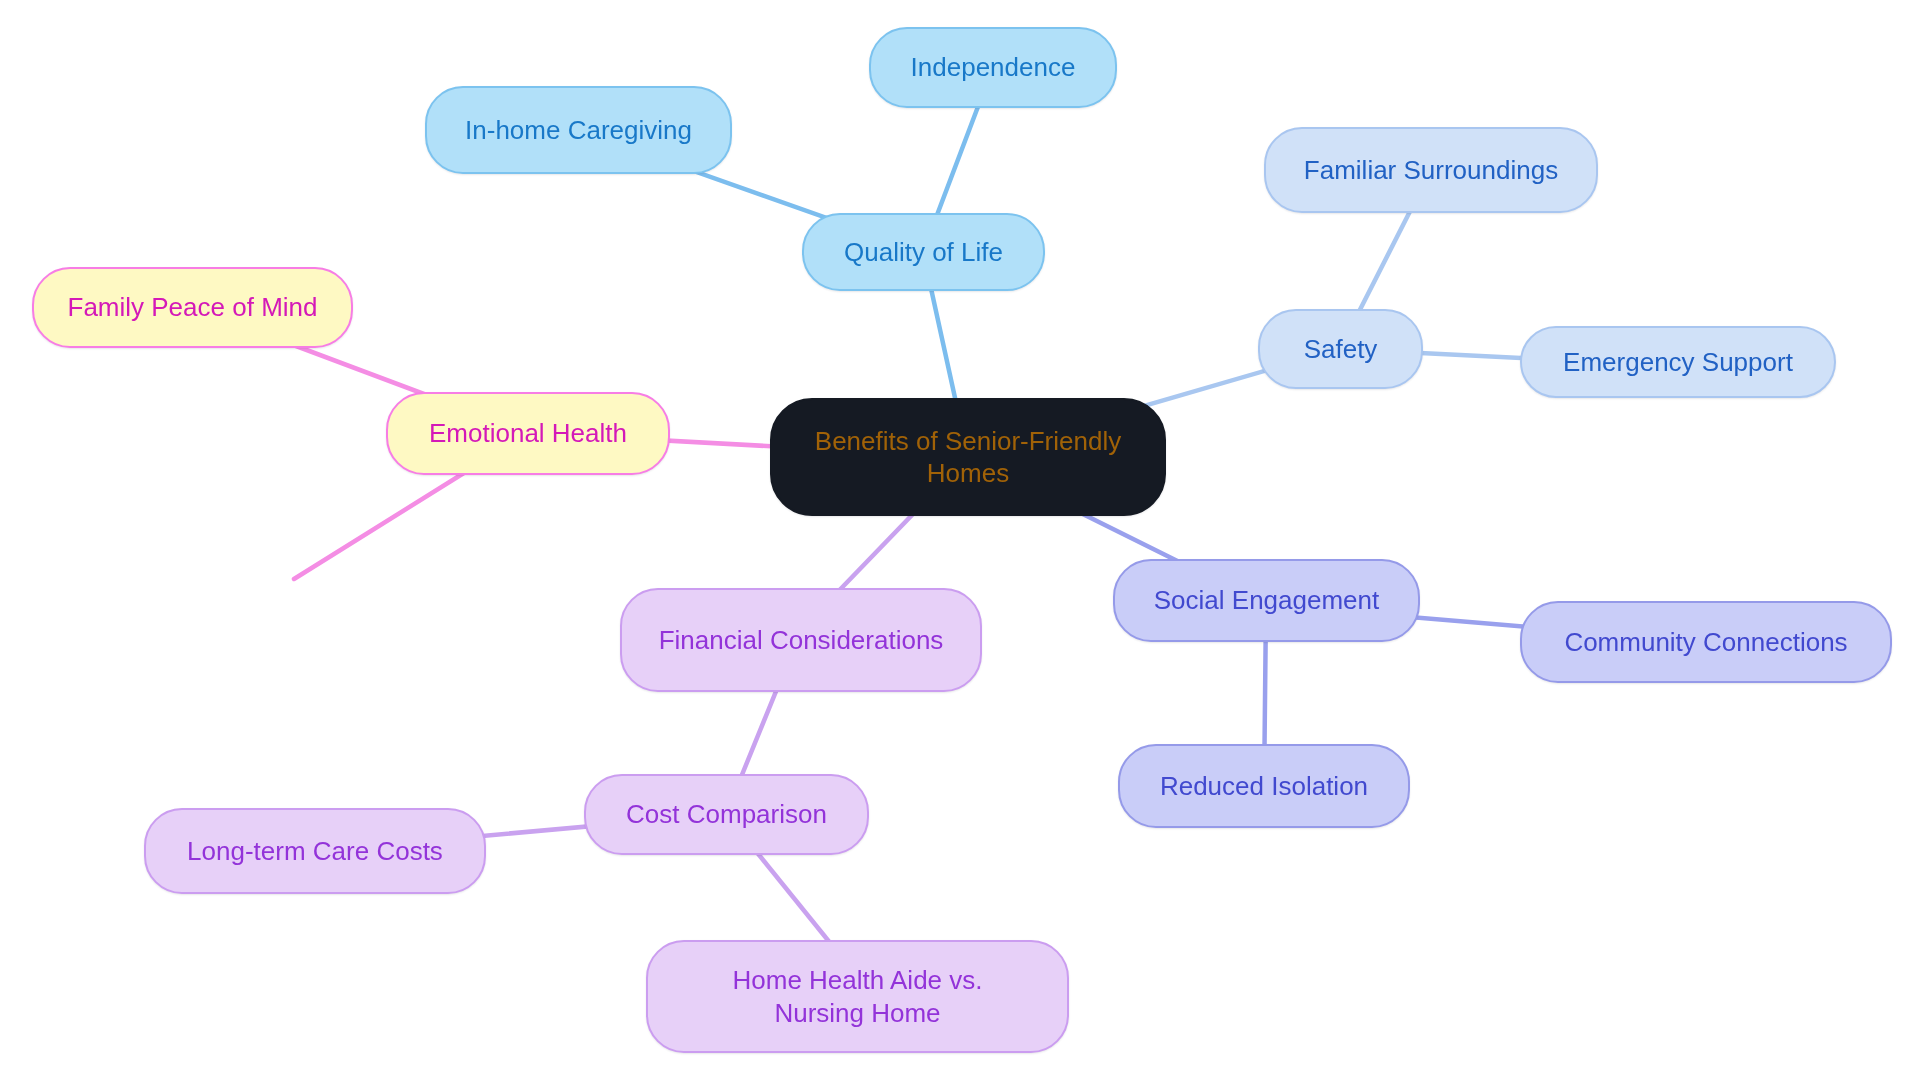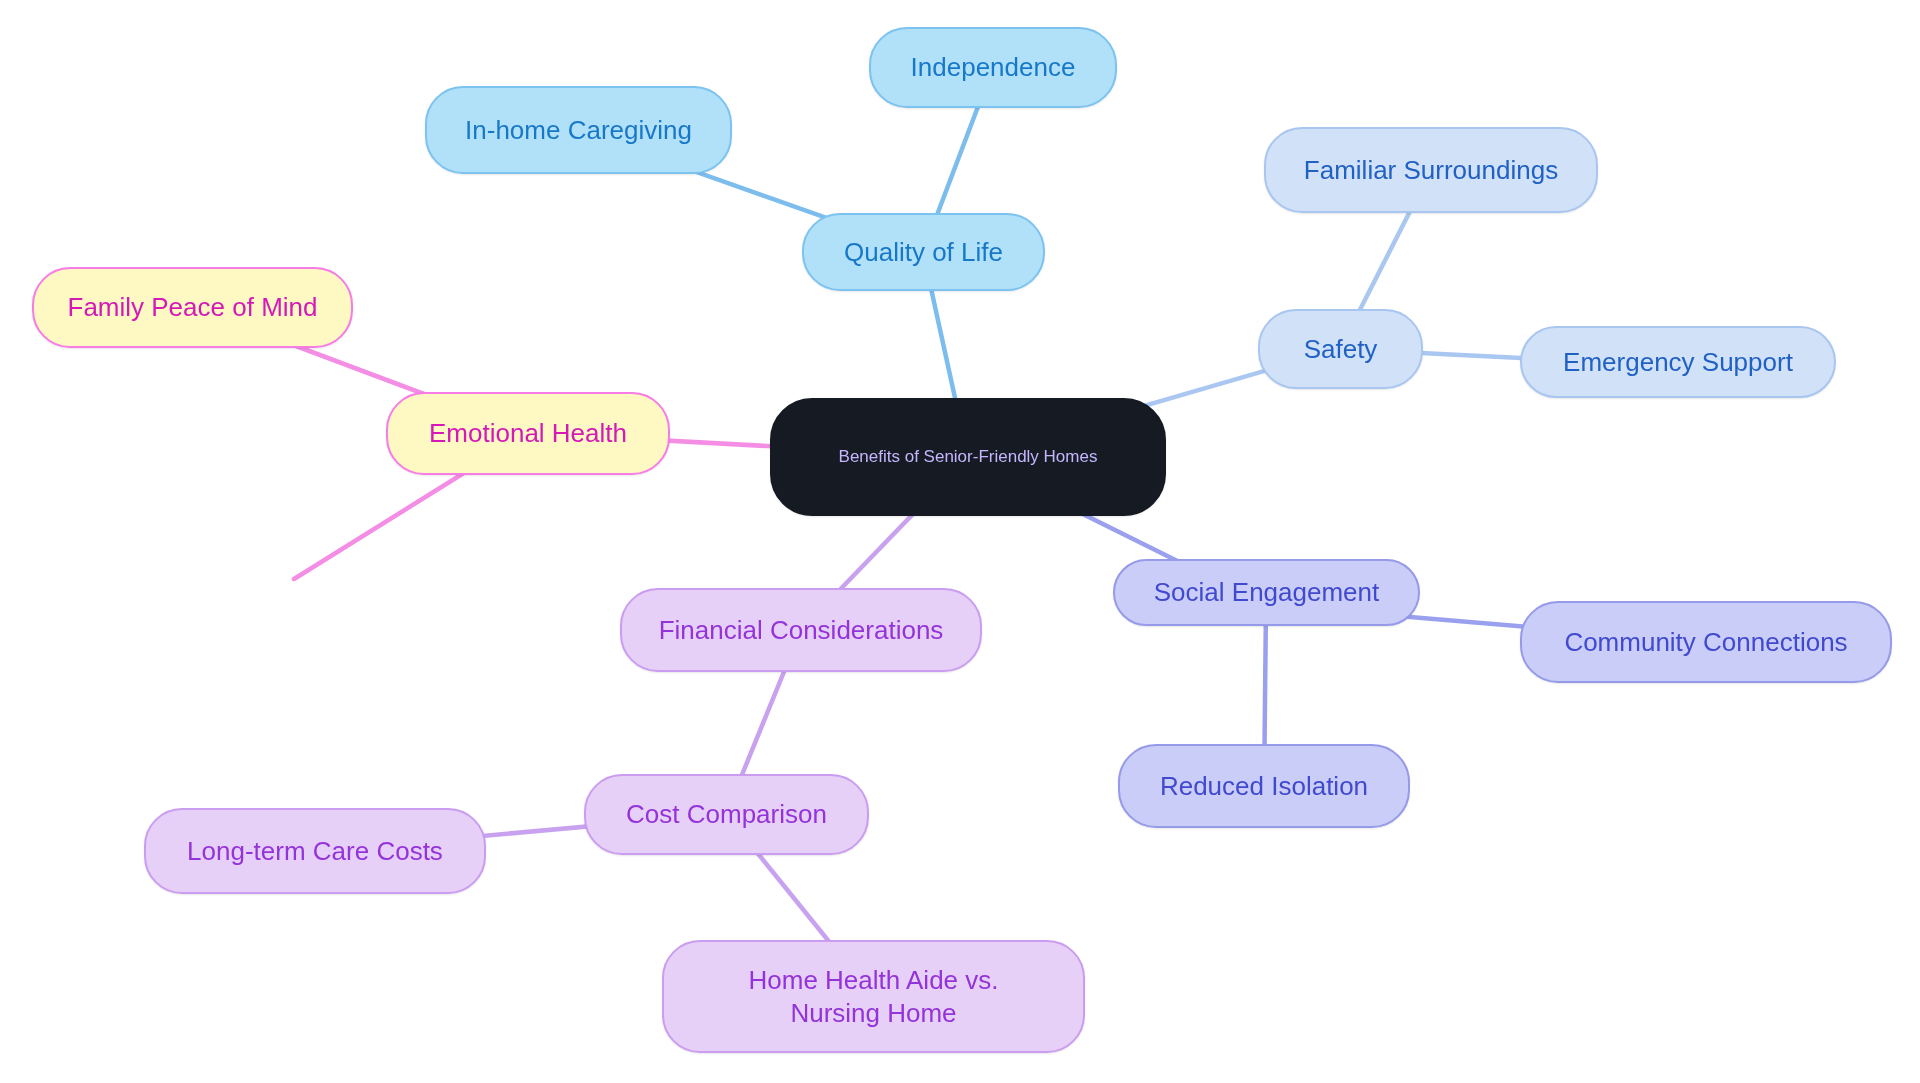--- a/index.html
+++ b/index.html
@@ -49,22 +49,22 @@
     line-height: 1.25;
     padding: 0 22px;
     z-index: 1;
     box-shadow: 0 1px 2px rgba(20, 20, 40, 0.10);
     cursor: default;
     user-select: none;
   }
   .node.center {
     background: #151a23;
     border-color: #151a23;
-    color: #c4b5fd;
-    font-size: 17px;
+    color: #a16207;
+    font-size: 26px;
     font-weight: 400;
     border-radius: 42px;
     padding: 0 30px;
     z-index: 2;
   }
   .c-blue   { background: #b1e0f9; border-color: #7cc3ef; color: #1878c8; }
   .c-safety { background: #d0e1f8; border-color: #a9c6f0; color: #2161c4; text-align: center; }
   .c-pink   { background: #fef9c3; border-color: #f77de5; color: #d419b8; }
   .c-purple { background: #e7d0f8; border-color: #cb9df0; color: #9333d9; }
   .c-peri   { background: #c9cdf8; border-color: #959ae9; color: #4149cf; }
@@ -99,22 +99,22 @@
   <div class="node c-blue" style="left:425px; top:86px; width:307px; height:88px;">In-home Caregiving</div>
   <div class="node c-blue" style="left:869px; top:27px; width:248px; height:81px;">Independence</div>
 
   <div class="node c-safety" style="left:1258px; top:309px; width:165px; height:80px;">Safety</div>
   <div class="node c-safety" style="left:1264px; top:127px; width:334px; height:86px;">Familiar Surroundings</div>
   <div class="node c-safety" style="left:1520px; top:326px; width:316px; height:72px;">Emergency Support</div>
 
   <div class="node c-pink" style="left:386px; top:392px; width:284px; height:83px;">Emotional Health</div>
   <div class="node c-pink" style="left:32px; top:267px; width:321px; height:81px;">Family Peace of Mind</div>
 
-  <div class="node c-purple" style="left:620px; top:588px; width:362px; height:84px;">Financial Considerations</div>
+  <div class="node c-purple" style="left:620px; top:588px; width:362px; height:104px;">Financial Considerations</div>
   <div class="node c-purple" style="left:584px; top:774px; width:285px; height:81px;">Cost Comparison</div>
   <div class="node c-purple" style="left:144px; top:808px; width:342px; height:86px;">Long-term Care Costs</div>
-  <div class="node c-purple" style="left:662px; top:940px; width:423px; height:113px; padding:0 40px;">Home Health Aide vs. Nursing Home</div>
+  <div class="node c-purple" style="left:646px; top:940px; width:423px; height:113px; padding:0 40px;">Home Health Aide vs. Nursing Home</div>
 
-  <div class="node c-peri" style="left:1113px; top:559px; width:307px; height:67px;">Social Engagement</div>
+  <div class="node c-peri" style="left:1113px; top:559px; width:307px; height:83px;">Social Engagement</div>
   <div class="node c-peri" style="left:1520px; top:601px; width:372px; height:82px;">Community Connections</div>
   <div class="node c-peri" style="left:1118px; top:744px; width:292px; height:84px;">Reduced Isolation</div>
 
 </div>
 
 </body></html>

